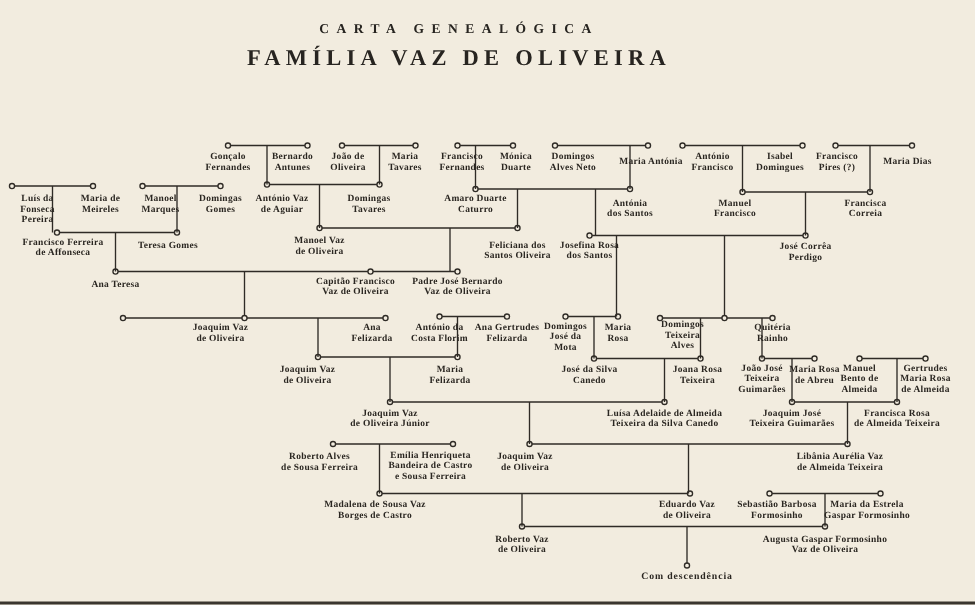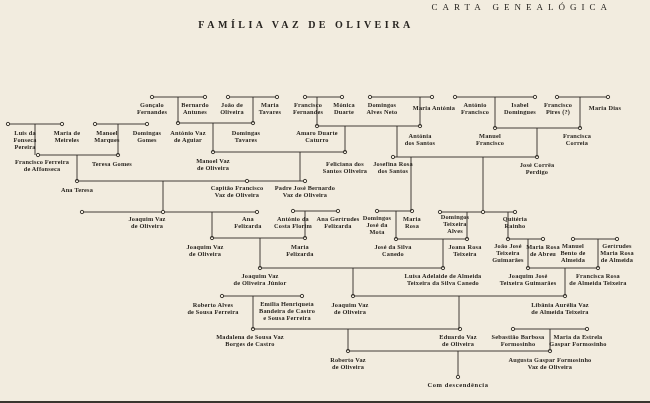--- a/index.html
+++ b/index.html
@@ -4,23 +4,23 @@
 <style>
   html,body{margin:0;padding:0;}
   body{
     width:650px;height:403px;
     background:#f2ecdf;
     font-family:"Liberation Serif", serif;
     position:relative;overflow:hidden;
   }
   #chart{position:absolute;left:0;top:0;width:650px;height:403px;}
   .titleblock{position:absolute;left:0;top:0;width:612px;text-align:center;color:#272420;}
-  .t1{margin-top:2px;font-size:9px;letter-spacing:5px;font-weight:400;text-align:right;}
+  .t1{margin-top:14px;font-size:9px;letter-spacing:5px;font-weight:700;}
   .t2{margin-top:9px;font-size:7.5px;letter-spacing:3px;font-weight:700;}
-  .t3{margin-top:7px;font-size:10px;letter-spacing:3.5px;font-weight:700;}
+  .t3{margin-top:7px;font-size:15px;letter-spacing:3.5px;font-weight:700;}
   svg.lines{position:absolute;left:0;top:0;}
   .person{
     position:absolute;transform:translateX(-50%);
     text-align:center;white-space:pre;
     font-size:6.3px;line-height:7px;font-weight:700;
     color:#2a2621;letter-spacing:0.2px;
   }
   .footnote{
     position:absolute;transform:translateX(-50%);
     font-size:6.5px;font-weight:700;color:#2a2621;

